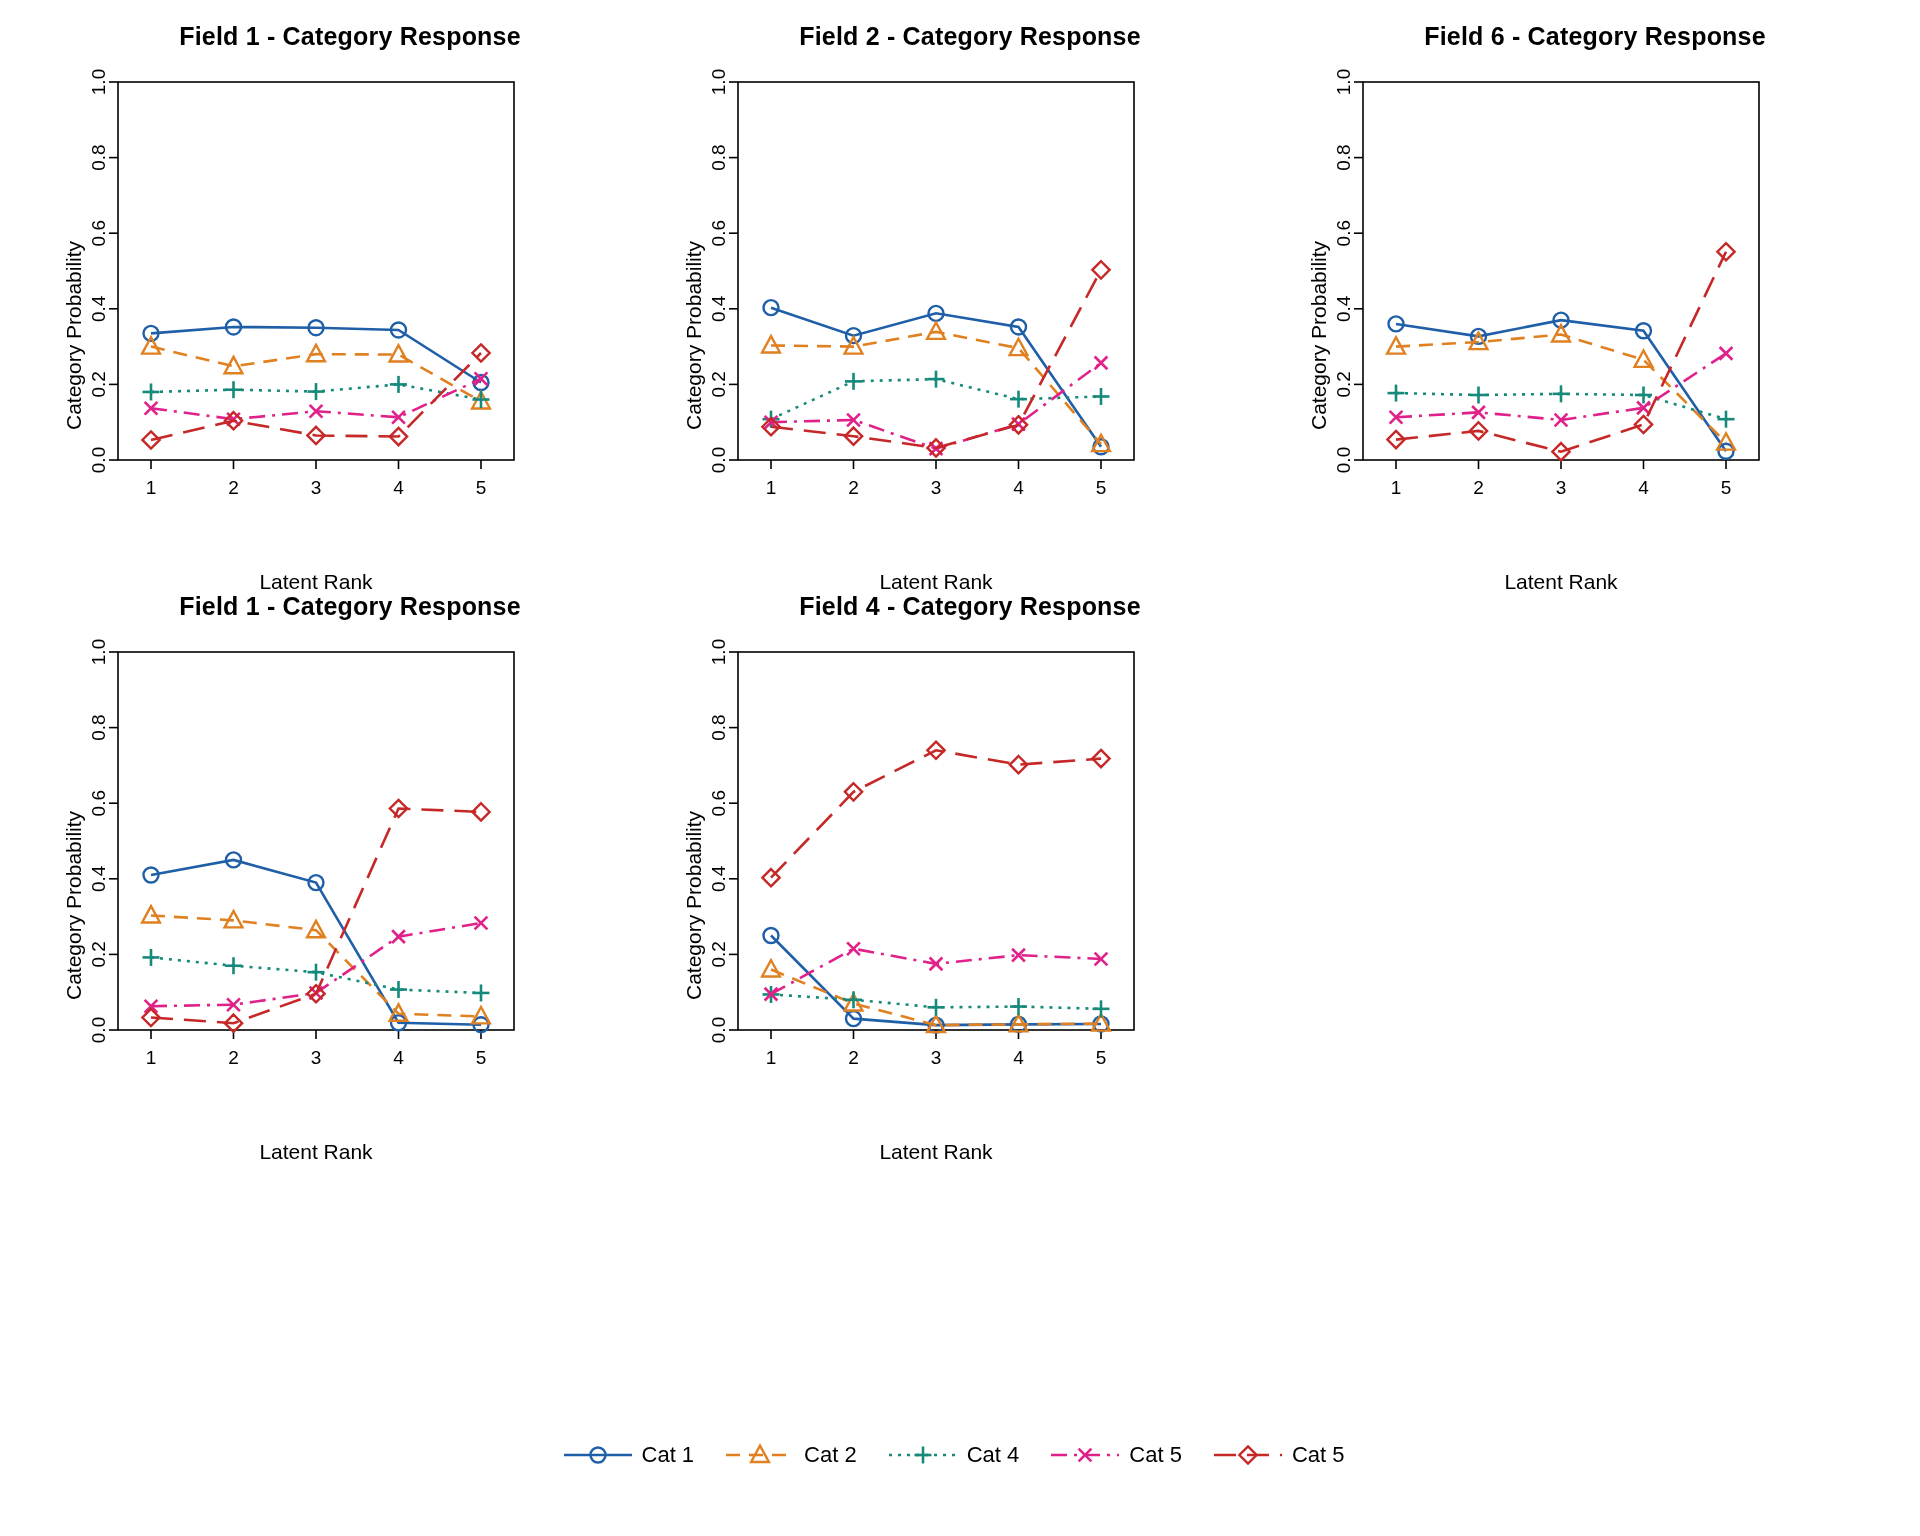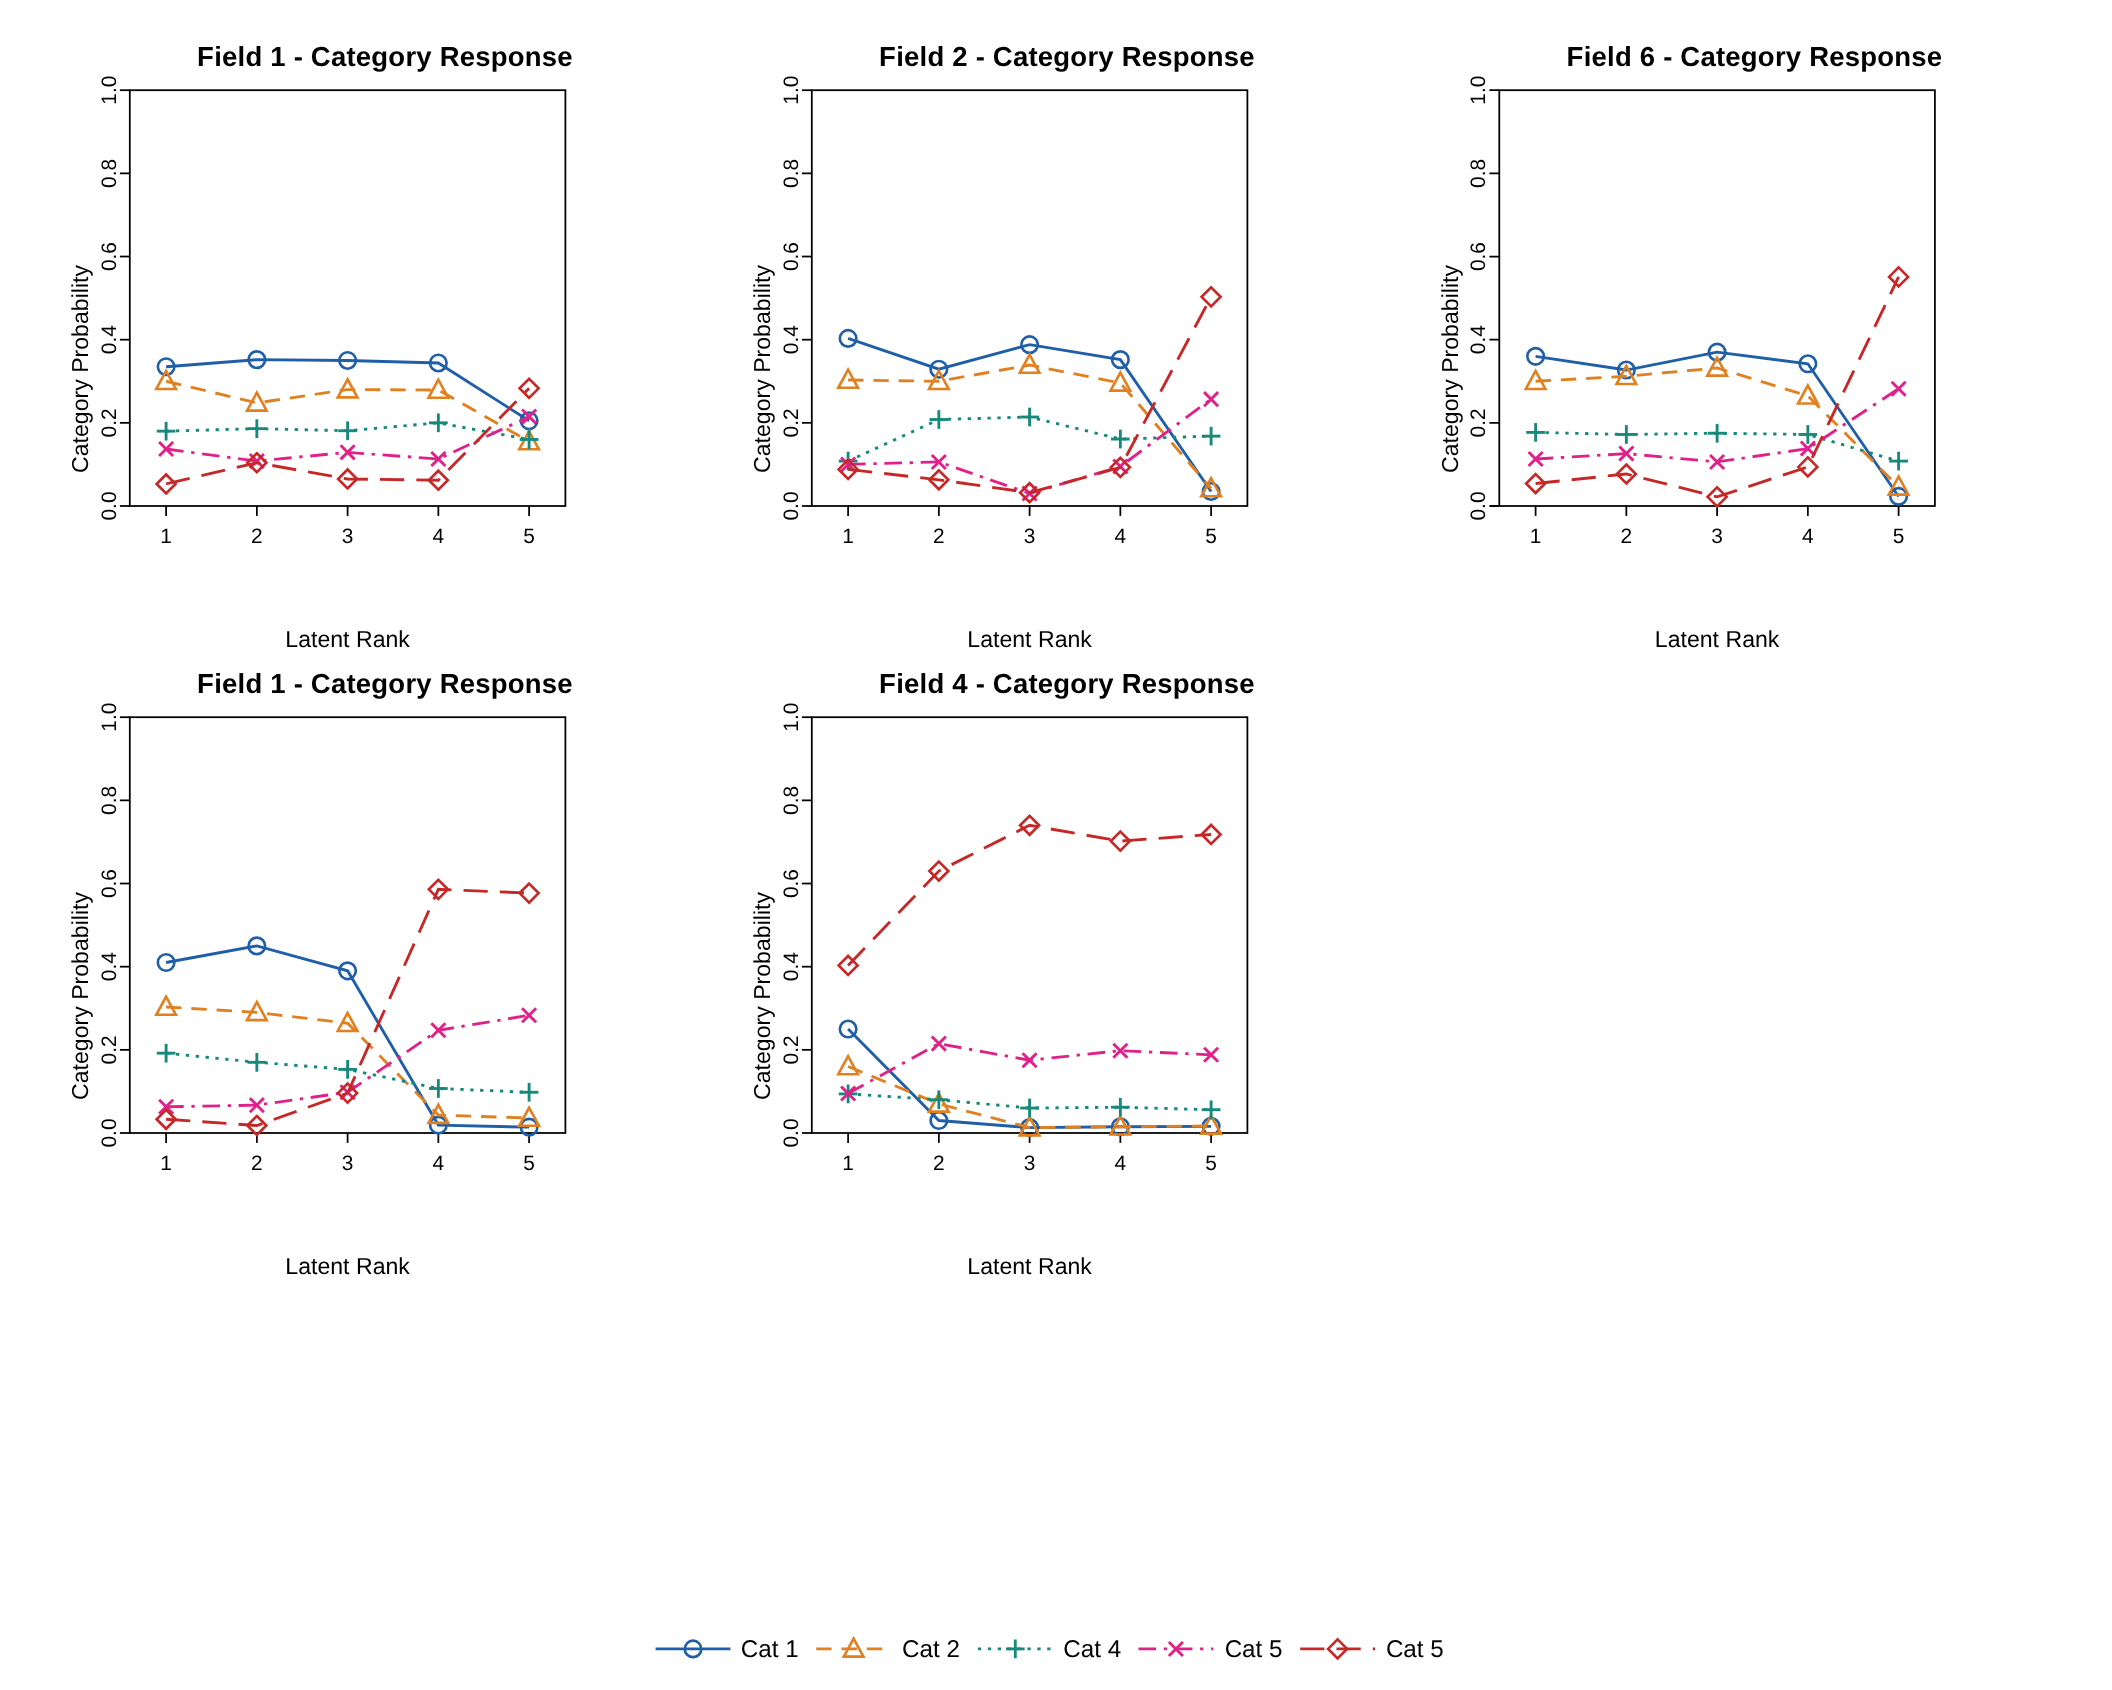--- a/index.html
+++ b/index.html
@@ -17,21 +17,21 @@
     height: 1536px;
     overflow: hidden;
   }
   .panel {
     position: absolute;
     width: 620px;
     height: 690px;
   }
   .panel-title {
     position: absolute;
-    top: 38px;
+    top: 22px;
     left: 0;
     width: 620px;
     text-align: center;
     font-size: 25px;
     font-weight: bold;
     letter-spacing: 0.2px;
   }
   .plot-svg {
     position: absolute;
     left: 0;
@@ -51,22 +51,21 @@
     text-align: center;
   }
   .legend {
     position: absolute;
     left: 0;
     top: 1440px;
     width: 1920px;
     display: flex;
     justify-content: center;
     align-items: center;
-    gap: 0px;
-    margin-top: 44px;
+    gap: 16px;
   }
   .legend-item {
     display: flex;
     align-items: center;
     gap: 0px;
   }
   .legend-label {
     font-size: 22px;
     margin: 0 14px 0 8px;
     white-space: nowrap;

